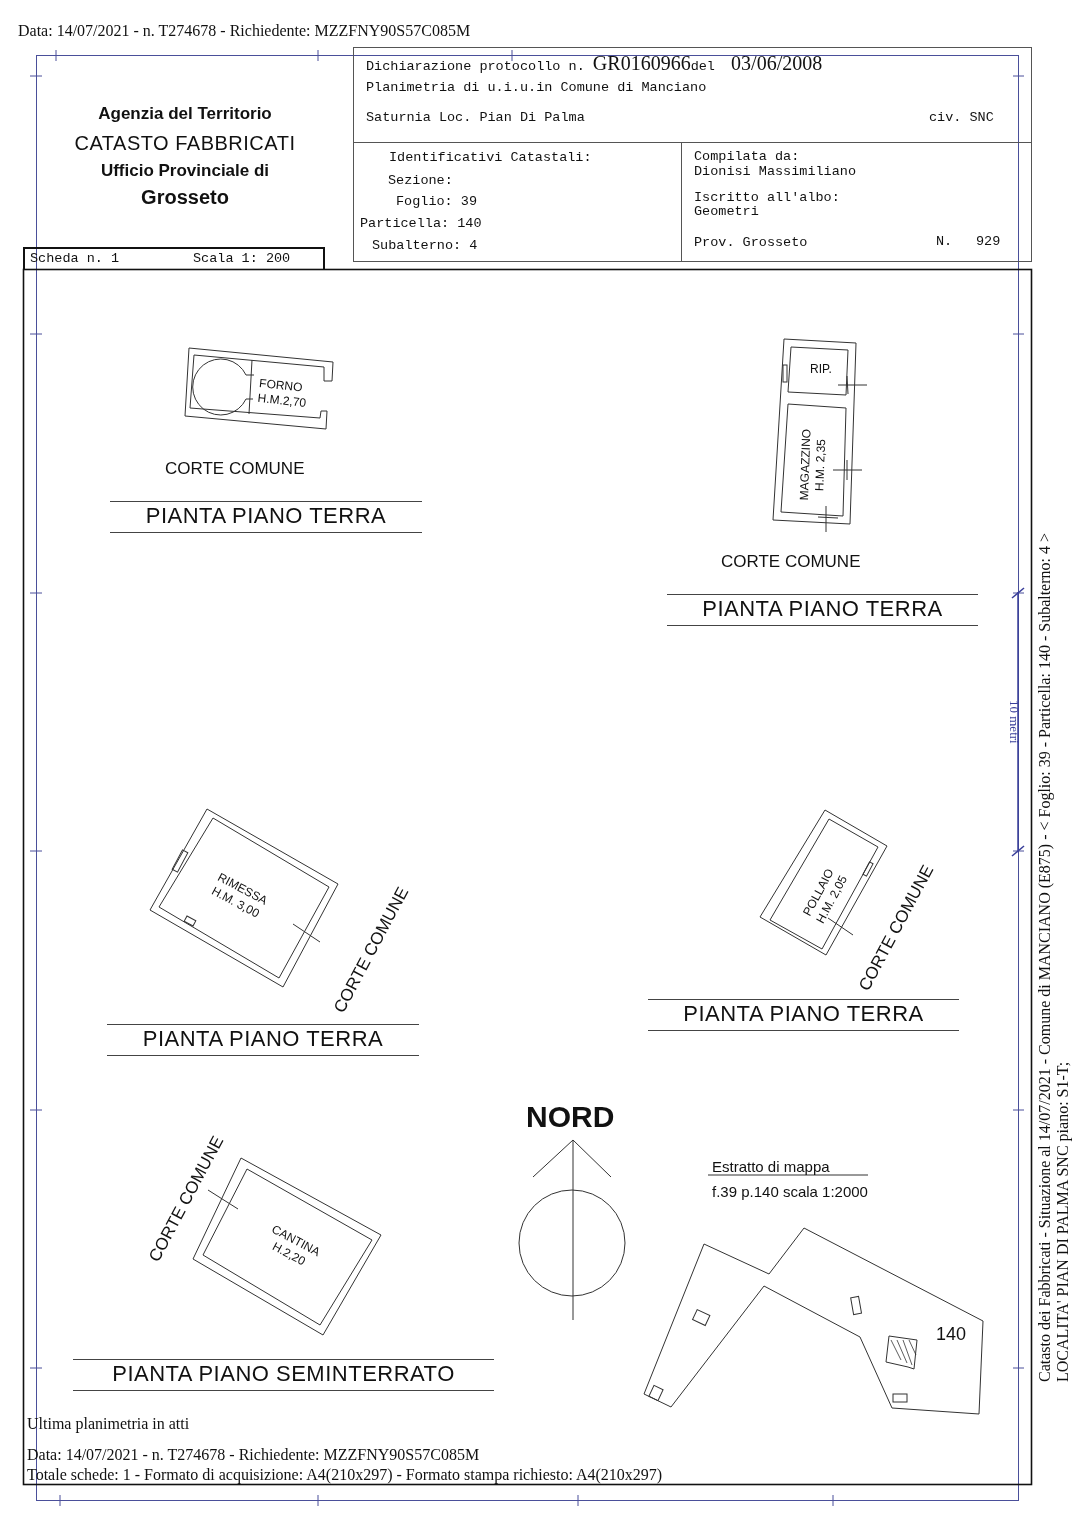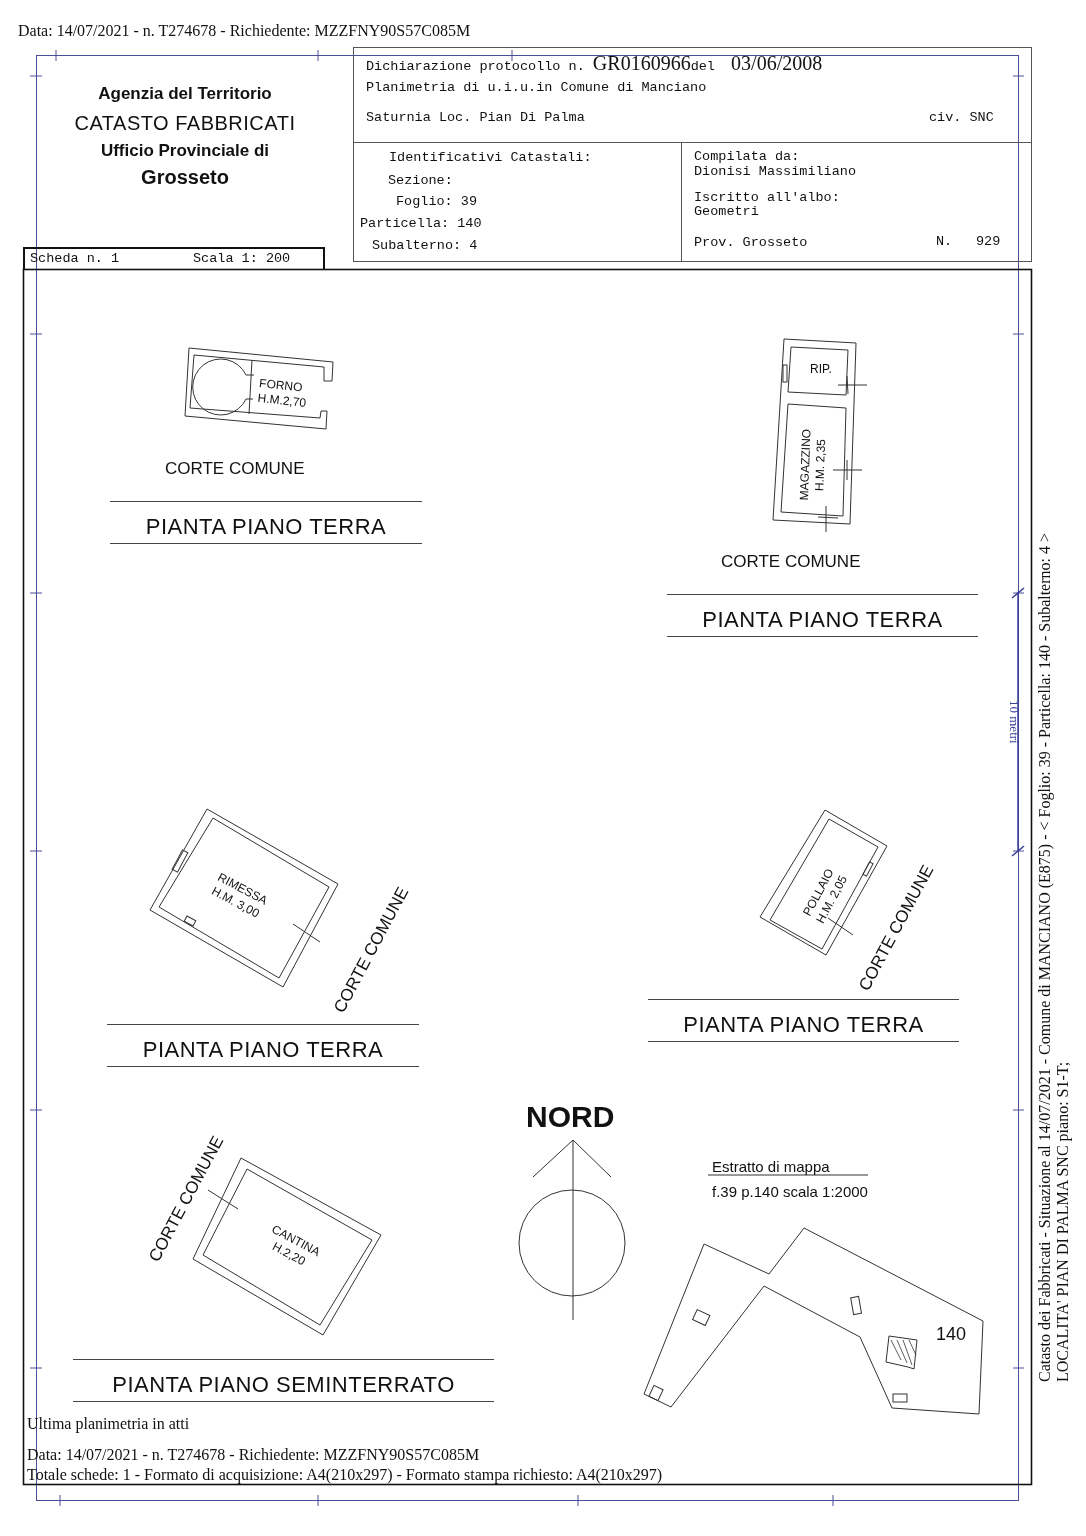--- a/index.html
+++ b/index.html
@@ -4,34 +4,34 @@
 <style>
   html, body { margin: 0; padding: 0; background: #ffffff; }
   body { width: 1086px; height: 1536px; position: relative; overflow: hidden; font-family: "Liberation Serif", serif; color: #111; }
   .abs { position: absolute; }
   .serif { font-family: "Liberation Serif", serif; }
   .sans { font-family: "Liberation Sans", sans-serif; }
   svg.layer { position: absolute; left: 0; top: 0; }
 
   .top-request { left: 18px; top: 22px; font-size: 16px; white-space: nowrap; }
 
-  .agency { left: 40px; width: 290px; text-align: center; font-family: "Liberation Sans", sans-serif; color: #111; }
+  .agency { left: 40px; width: 290px; text-align: center; font-family: "Liberation Sans", sans-serif; color: #111; margin-top: 20px; }
   .agency-1 { top: 84px; font-size: 17px; font-weight: bold; }
   .agency-2 { top: 112px; font-size: 20px; font-weight: normal; letter-spacing: 0.5px; }
   .agency-3 { top: 141px; font-size: 17px; font-weight: bold; }
   .agency-4 { top: 166px; font-size: 20px; font-weight: bold; }
 
   .scheda-box { left: 23px; top: 247px; width: 302px; height: 22px; border: 2px solid #111; border-bottom: none; box-sizing: border-box; font-family: "Liberation Mono", monospace; font-size: 13.5px; }
   .scheda-box span { position: absolute; top: 2px; }
 
   .hdr { font-family: "Liberation Mono", monospace; font-size: 13.5px; white-space: nowrap; }
   .hdr-big { font-family: "Liberation Serif", serif; font-size: 20px; }
 
   .plan-title { font-family: "Liberation Sans", sans-serif; font-size: 22px; text-align: center; white-space: nowrap; letter-spacing: 0.5px; }
-  .plan-title-wrap { position: absolute; border-top: 1px solid #444; border-bottom: 1px solid #444; text-align: center; padding: 12px 0 3px; }
+  .plan-title-wrap { position: absolute; border-top: 1px solid #444; border-bottom: 1px solid #444; text-align: center; padding: 1px 0 3px; }
 
   .corte { font-family: "Liberation Sans", sans-serif; font-size: 17px; white-space: nowrap; }
   .room { font-family: "Liberation Sans", sans-serif; font-size: 12px; white-space: nowrap; line-height: 1.25; }
 
   .side-text { position: absolute; font-family: "Liberation Serif", serif; font-size: 16px; white-space: nowrap; transform-origin: 0 0; transform: rotate(-90deg); }
 
   .bottom-text { left: 27px; font-size: 16px; white-space: nowrap; }
 </style>
 </head>
 <body>

